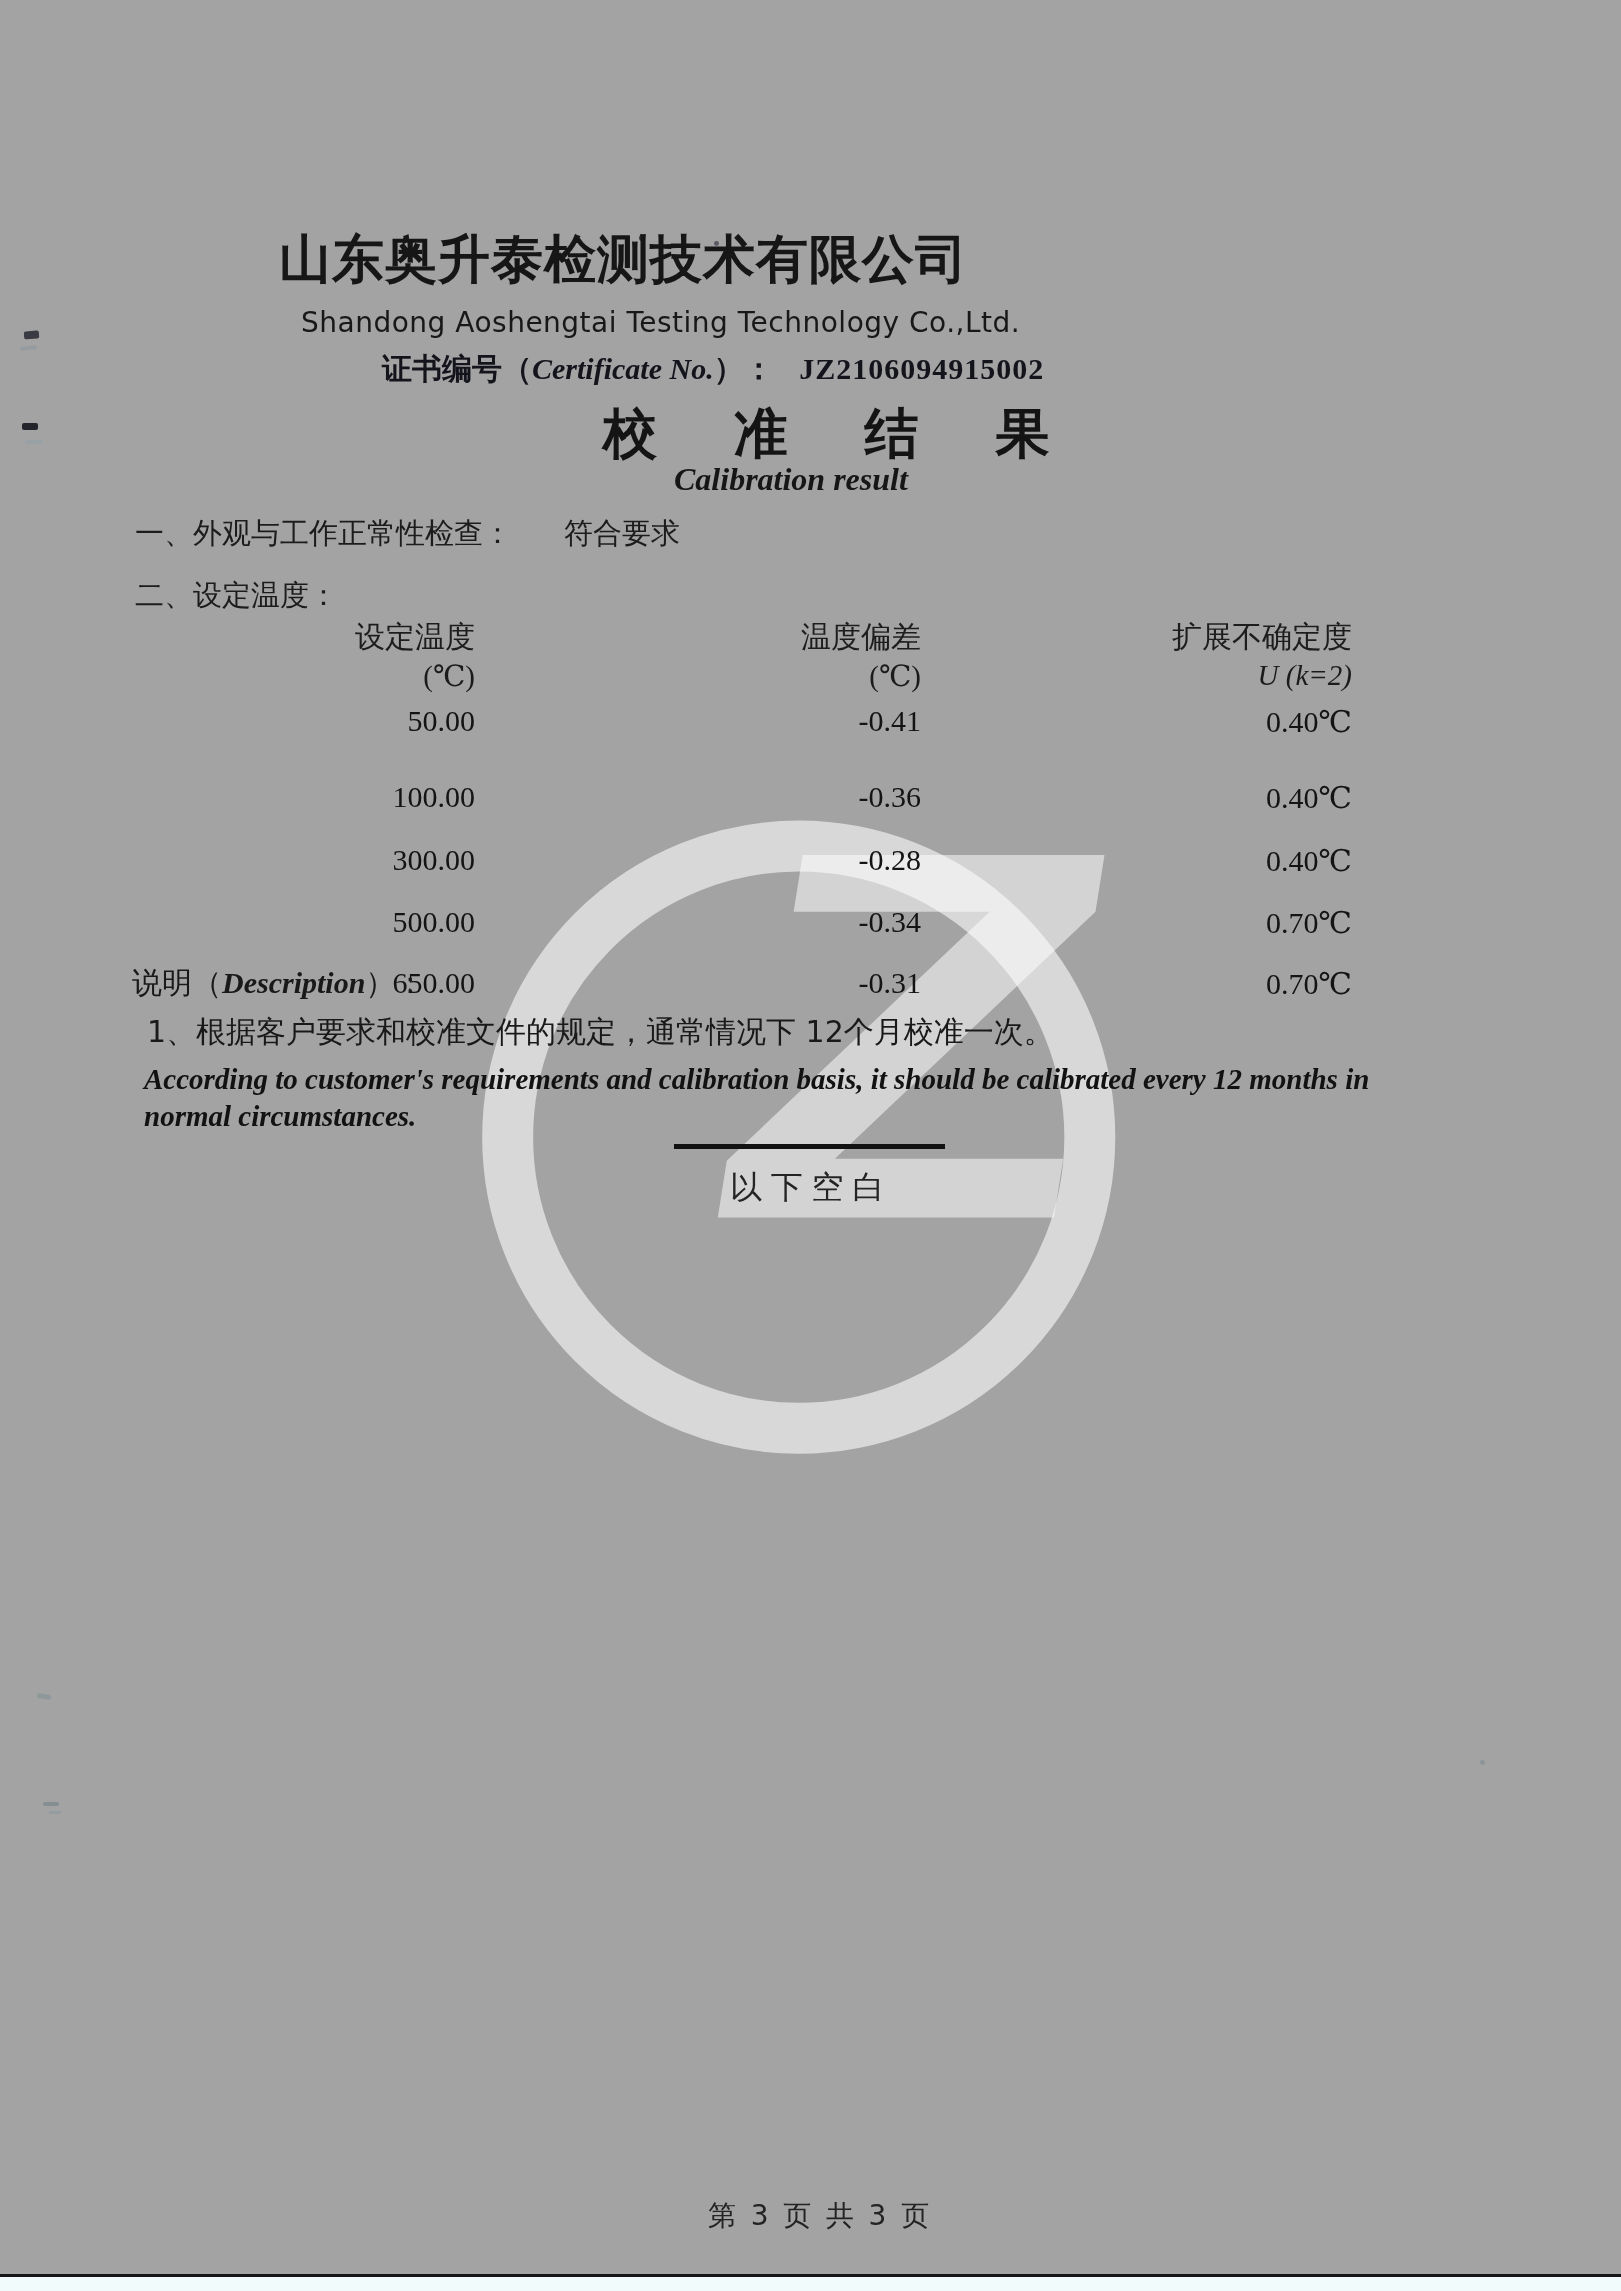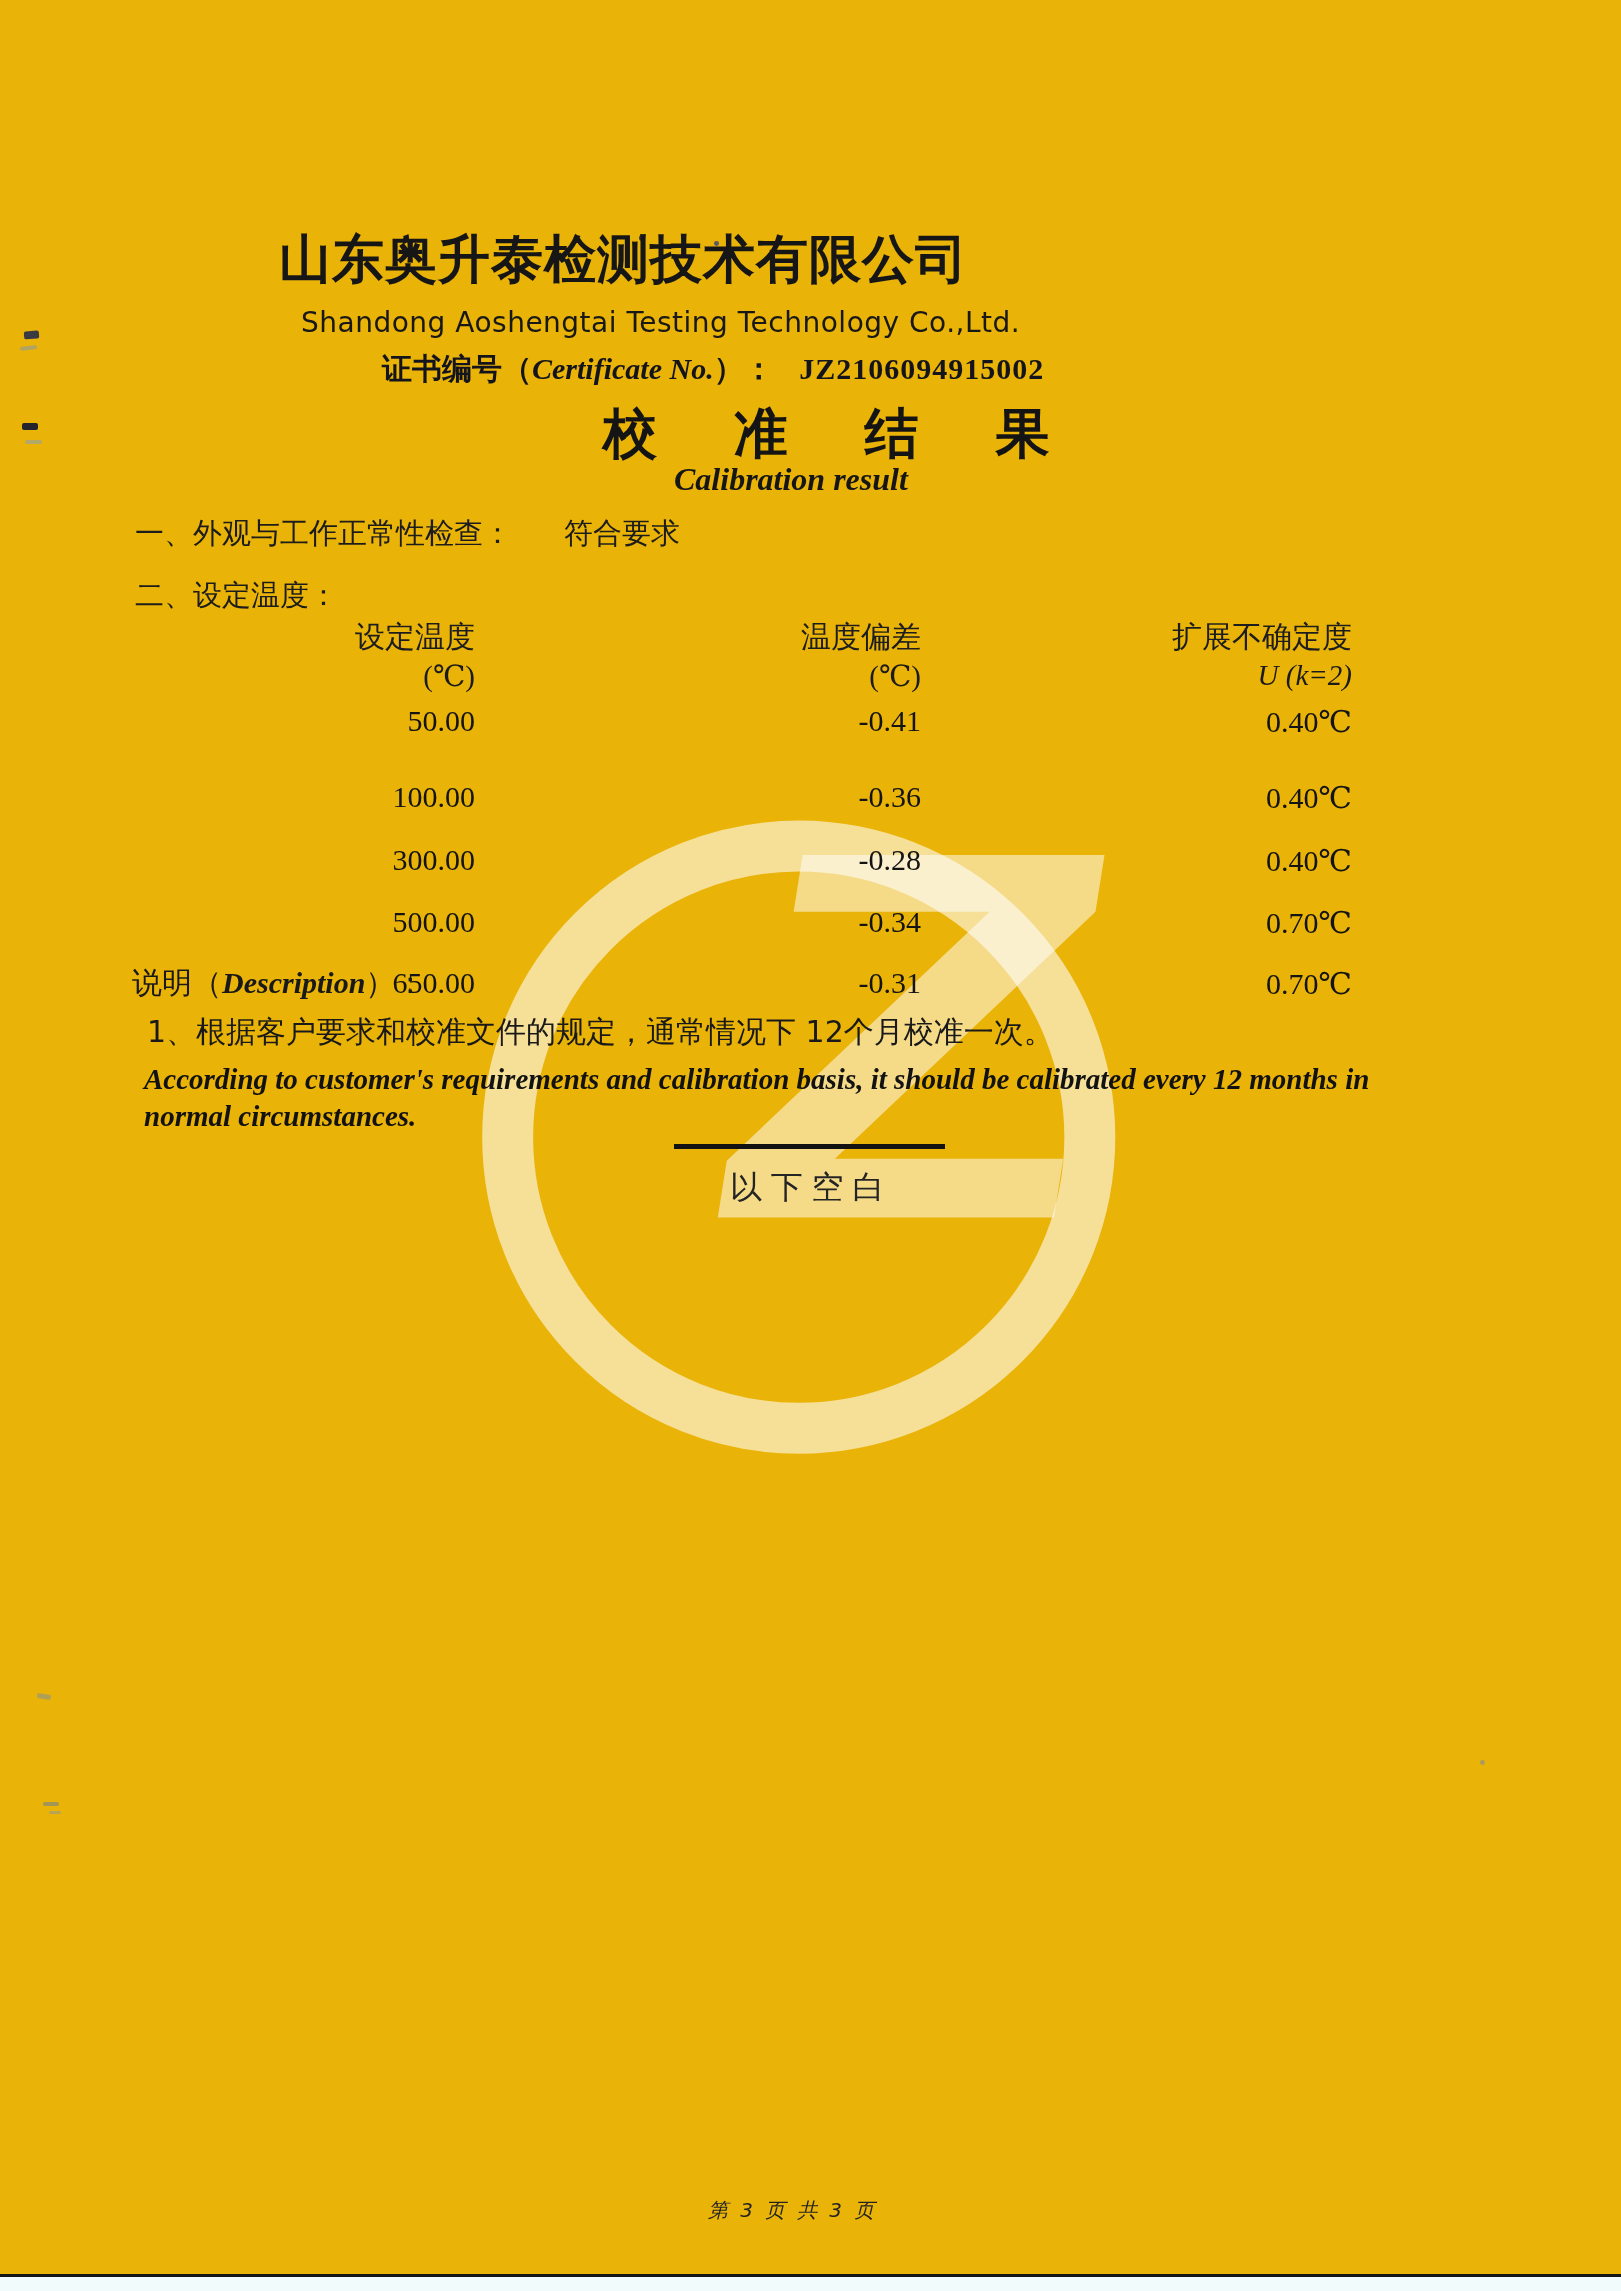--- a/index.html
+++ b/index.html
@@ -1,20 +1,20 @@
 <!DOCTYPE html>
 <html><head>
 <meta charset="utf-8">
 <style>
   html,body{margin:0;padding:0;background:#c9d4d4;}
   .page{
     position:relative;
     width:1621px;height:2292px;
     margin:0 auto;
-    background:#eab308;
+    background:#a3a3a3;
     overflow:hidden;
     font-family:"DejaVu Sans","Liberation Sans",sans-serif;
     color:#1b1b1b;
   }
   .abs{position:absolute;white-space:nowrap;}
   
   .wm{position:absolute;left:0;top:0;pointer-events:none;}
   
   .company-cn{left:279px;top:225px;font-size:52px;font-weight:bold;letter-spacing:1px;color:#161616;}
   .company-en{left:301px;top:306px;font-size:28px;font-weight:normal;letter-spacing:0.5px;color:#181818;}
@@ -42,21 +42,21 @@
   
   .desc-label{left:132px;top:963px;font-size:30px;color:#191919;}
   .desc-en-label{font-family:"Liberation Serif","DejaVu Serif",serif;font-style:italic;font-weight:bold;}
   .desc-item{left:147px;top:1012px;font-size:30px;color:#191919;}
   .desc-item-en{left:144px;top:1061px;width:1304px;font-size:29px;line-height:37px;
                 font-weight:bold;font-style:italic;white-space:normal;
                 font-family:"Liberation Serif","DejaVu Serif",serif;color:#121212;}
   .rule{left:674px;top:1144px;width:271px;height:4.9px;background:#121212;}
   .blank-note{left:730px;top:1166px;font-size:32px;letter-spacing:8.8px;color:#242424;}
   
-  .footer{left:708px;top:2197px;font-size:20px;letter-spacing:2.9px;color:#232323;font-style:italic;}
+  .footer{left:708px;top:2197px;font-size:28px;letter-spacing:2.9px;color:#232323;}
   .scan-line{left:0;top:2274px;width:1621px;height:2.9px;background:#161616;}
   .scan-strip{left:0;top:2277px;width:1621px;height:14.7px;background:#f1fbfb;}
   
   .speck{position:absolute;border-radius:2px;}
 </style>
 </head>
 <body>
 
 <div class="page">
 

